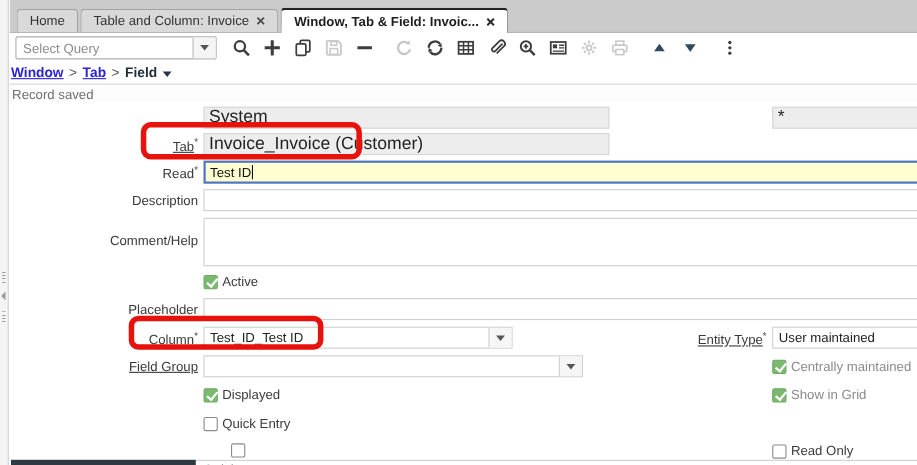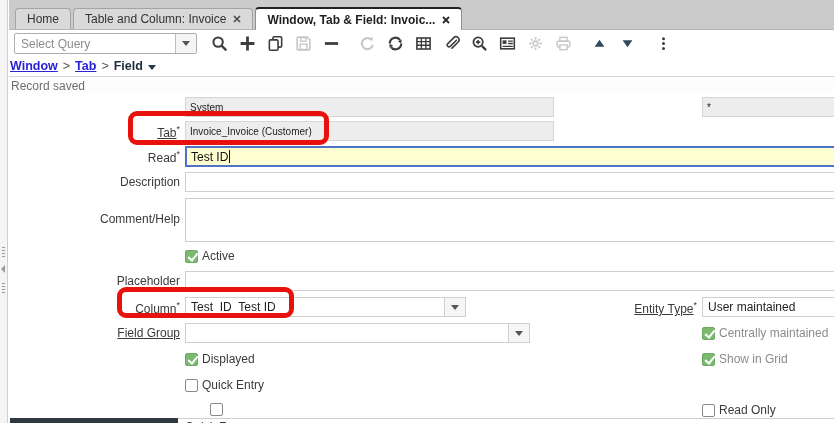--- a/index.html
+++ b/index.html
@@ -35,21 +35,21 @@
   .bc-link{color:#2a23d6;font-weight:bold;text-decoration:underline;cursor:pointer;}
   .bc-sep{color:#555;}
   .bc-current{color:#1d2d3a;font-weight:bold;display:flex;align-items:center;gap:5px;}
   .bc-caret{width:0;height:0;border-left:4px solid transparent;border-right:4px solid transparent;border-top:5px solid #243746;margin-top:2px;}
   .statusline{position:absolute;left:9px;right:0;top:76px;height:17px;border-top:1px solid #d6d6d6;color:#6e6e6e;font-size:12px;padding:2px 0 0 2px;box-sizing:border-box;background:#fdfdfd;}
 
   
   .flabel{position:absolute;font-size:12px;color:#3a3a3a;text-align:right;box-sizing:border-box;white-space:nowrap;}
   .flabel .lt.link{text-decoration:underline;}
   .flabel sup{font-size:9px;}
-  .tin{position:absolute;height:20px;border:1px solid #cfcfcf;font-size:10px;padding:0 4px;box-sizing:border-box;color:#222;background:#fff;font-family:inherit;outline:none;}
+  .tin{position:absolute;height:20px;border:1px solid #cfcfcf;font-size:16px;padding:0 4px;box-sizing:border-box;color:#222;background:#fff;font-family:inherit;outline:none;}
   .ro{background:#ededed;border-color:#d6d6d6;}
   .namefield{position:absolute;height:21px;background:#ffffd2;border:2px solid #4d74c6;box-sizing:border-box;display:flex;align-items:center;padding:0 4px;font-size:12px;color:#111;}
   .caret-i{width:1px;height:13px;background:#111;margin-left:1px;}
   textarea.tin{resize:none;padding:2px 4px;}
   .combo{position:absolute;height:20px;border:1px solid #cfcfcf;box-sizing:border-box;display:flex;background:#fff;}
   .combo input{flex:1;border:none;outline:none;font-size:12px;padding:0 5px;color:#222;background:transparent;font-family:inherit;min-width:0;}
   .cbtn{width:20px;border-left:1px solid #cfcfcf;background:#f6f6f6;display:flex;align-items:center;justify-content:center;}
   .cbrow{position:absolute;display:flex;align-items:center;gap:4px;font-size:12px;color:#3a3a3a;height:14px;}
   .cbrow.dim{color:#8b8b8b;}
   .cb{width:13px;height:13px;box-sizing:border-box;border:1px solid #8a8a8a;background:#fff;border-radius:2px;position:relative;flex:0 0 auto;}

